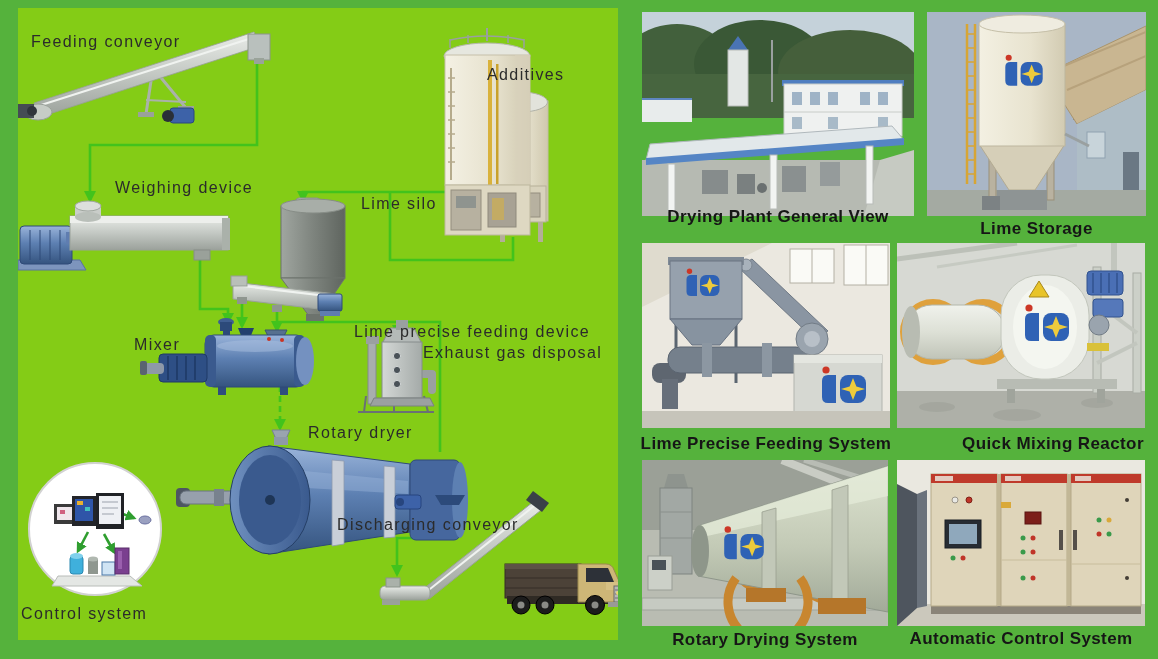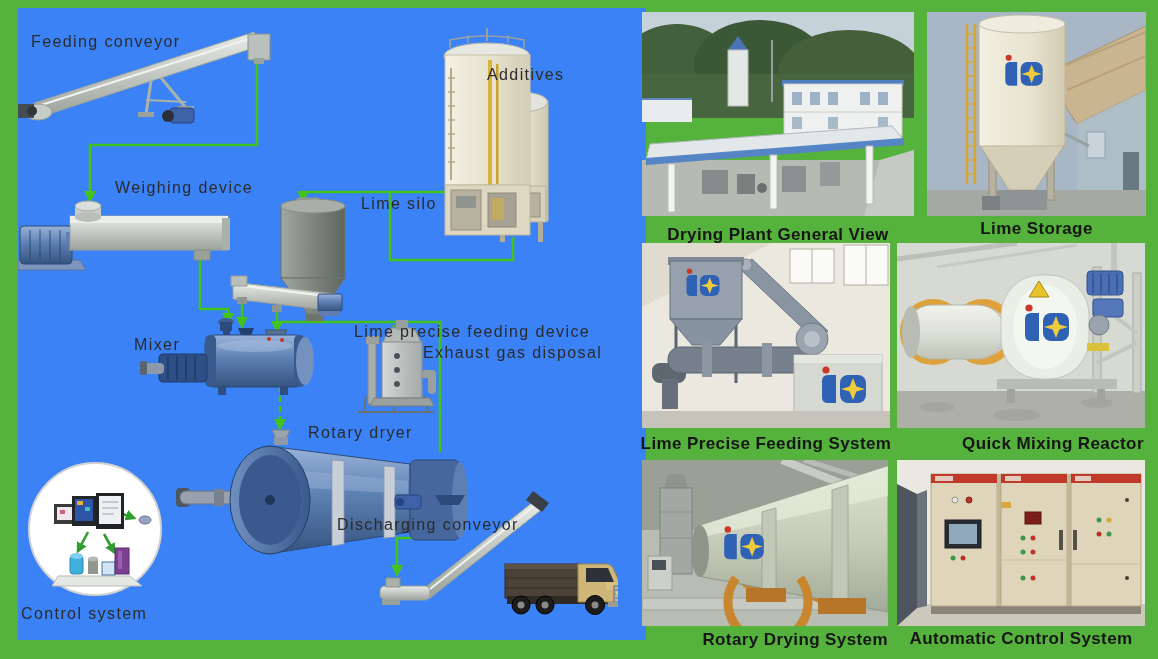--- a/index.html
+++ b/index.html
@@ -3,22 +3,21 @@
 <meta charset="utf-8">
 <style>
   html,body{margin:0;padding:0;}
   .stage{
     position:relative;width:1158px;height:659px;overflow:hidden;
     background:#55b23c;
     font-family:"Liberation Sans", sans-serif;
   }
   .panel{
     position:absolute;left:18px;top:8px;width:600px;height:632px;
-    background:#3b82f6;
-    padding-left:28px;
+    background:#84cc16;
   }
   .diagram-svg{position:absolute;left:0;top:0;}
   .dlabel{
     position:absolute;white-space:nowrap;
     font-size:16px;letter-spacing:1.4px;color:#2b2b2b;
   }
   .lbl-feeding{left:13px;top:25px;}
   .lbl-weighing{left:97px;top:171px;}
   .lbl-additives{left:469px;top:58px;}
   .lbl-limesilo{left:343px;top:160px;margin-top:27px;}
@@ -33,25 +32,25 @@
   .ph2{left:927px;top:12px;}
   .ph3{left:642px;top:243px;}
   .ph4{left:897px;top:243px;}
   .ph5{left:642px;top:460px;}
   .ph6{left:897px;top:460px;}
   .caption{
     position:absolute;text-align:center;
     font-size:17px;font-weight:700;color:#161616;letter-spacing:0.4px;
     white-space:nowrap;
   }
-  .cap1{left:642px;top:225px;width:272px;}
+  .cap1{left:642px;top:207px;width:272px;}
   .cap2{left:927px;top:219px;width:219px;}
   .cap3{left:632px;top:434px;width:268px;}
   .cap4{left:890px;top:434px;width:262px;padding-left:32px;}
-  .cap5{left:642px;top:630px;width:246px;text-align:right;}
+  .cap5{left:642px;top:630px;width:246px;}
   .cap6{left:884px;top:629px;width:274px;}
 </style>
 </head>
 <body>
 
 <svg width="0" height="0" style="position:absolute" aria-hidden="true">
   <defs>
     <g id="brandlogo">
       <circle cx="1" cy="-2.5" r="1.8" fill="#cc3726"></circle>
       <path d="M2,0 h4 v14 h-4 q-3,0 -3,-3 v-8 q0,-3 3,-3 z" fill="#2f62b5"></path>

